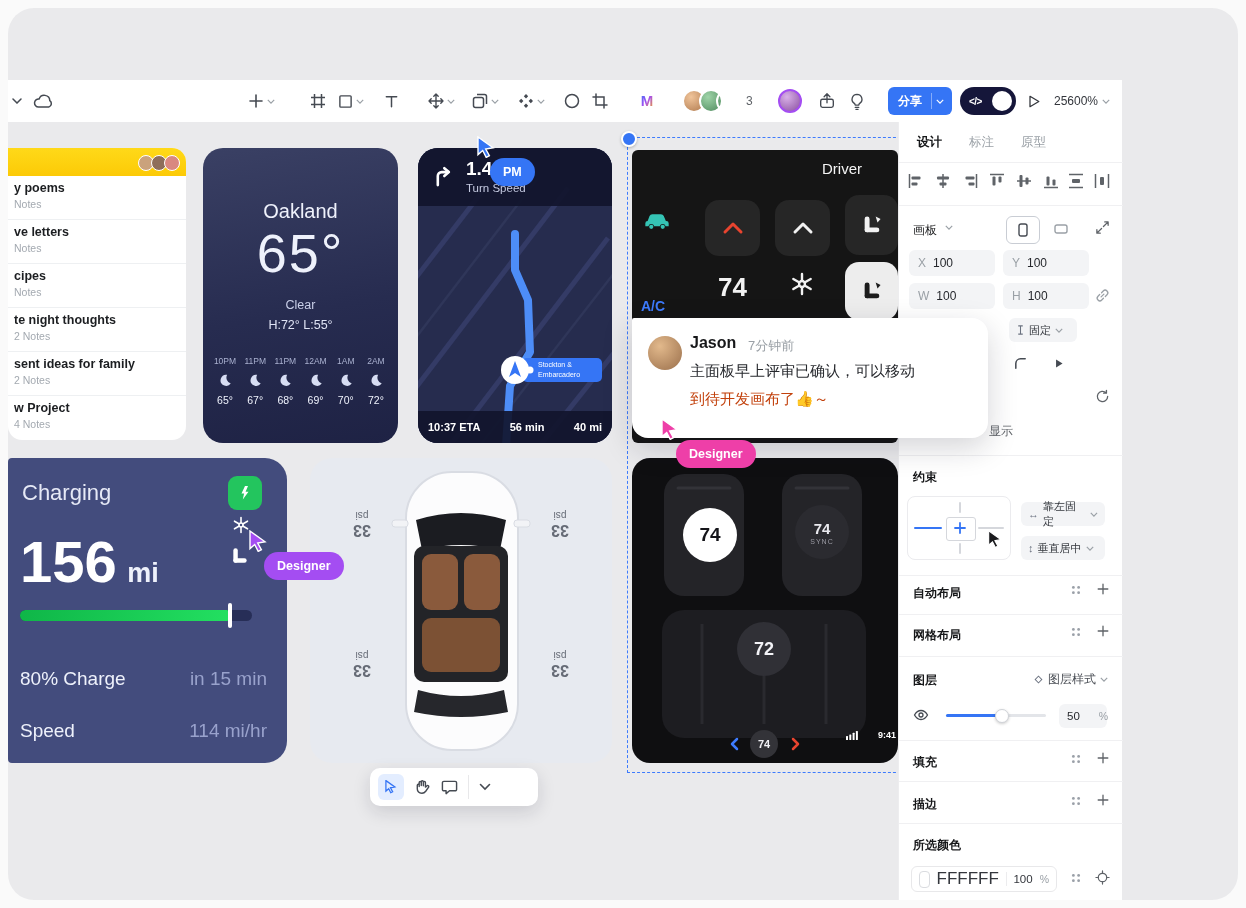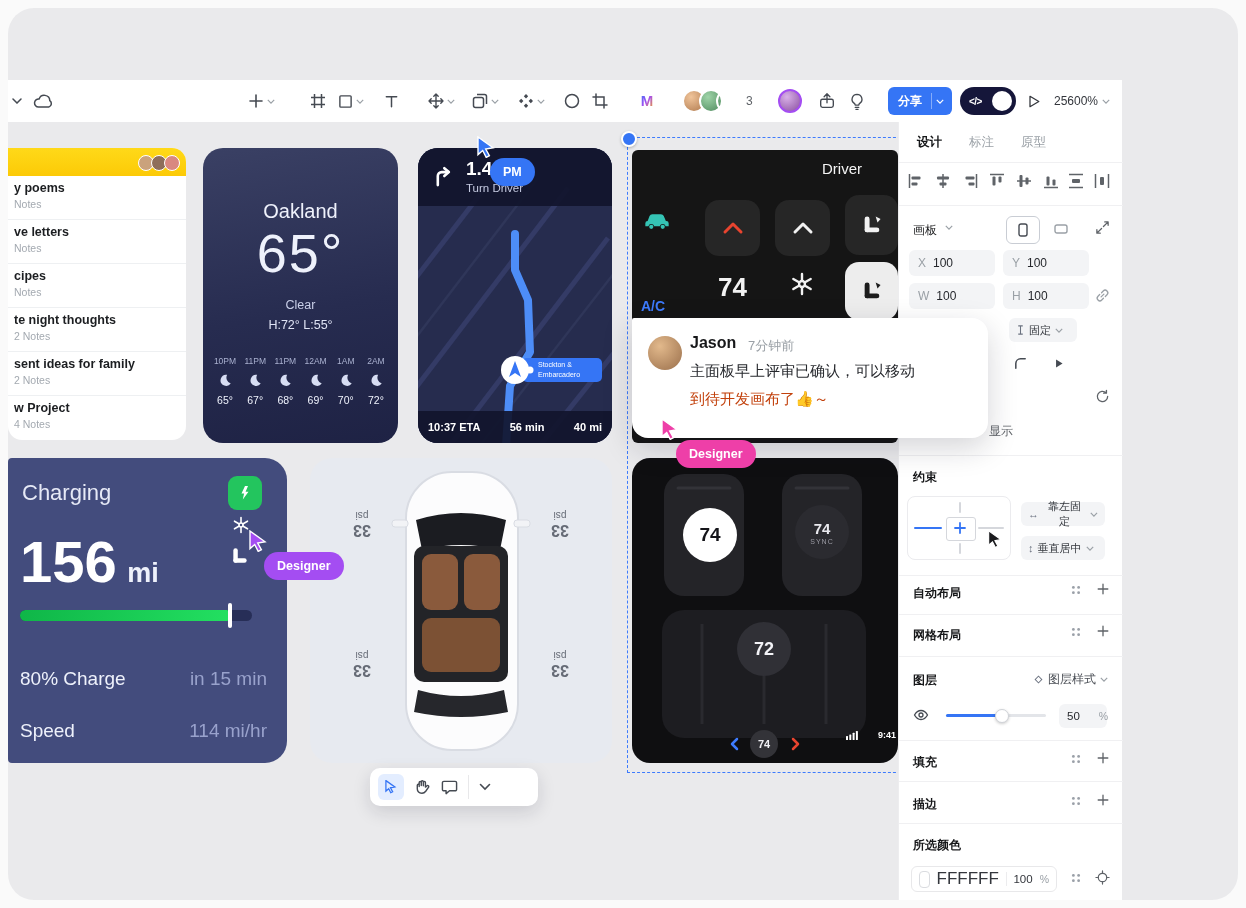--- a/index.html
+++ b/index.html
@@ -16,21 +16,21 @@
   .share-btn{position:absolute;left:880px;top:7px;width:64px;height:28px;background:#3575f5;border-radius:6px;display:flex;align-items:center;color:#fff;font-size:12px;}
   .share-btn .lbl{padding-left:10px;font-weight:600;}
   .share-btn .sep{width:1px;height:16px;background:rgba(255,255,255,.4);margin-left:9px;}
   .code-pill{position:absolute;left:952px;top:7px;width:56px;height:28px;background:#15163a;border-radius:15px;display:flex;align-items:center;}
   .code-pill .code{color:#fff;font-size:10px;font-weight:700;padding-left:9px;letter-spacing:-.5px;}
   .code-pill .knob{width:20px;height:20px;border-radius:50%;background:#fff;margin-left:auto;margin-right:4px;}
   .zoom{position:absolute;left:1046px;top:0;height:42px;display:flex;align-items:center;font-size:12px;color:#33363c;}
   .avatar{width:24px;height:24px;border-radius:50%;border:2px solid #fff;box-sizing:border-box;}
 
   
-  .panel{position:absolute;left:890px;top:114px;width:224px;height:778px;background:#fff;z-index:20;border-left:1px solid #ededef;box-sizing:border-box;text-align:center;}
+  .panel{position:absolute;left:890px;top:114px;width:224px;height:778px;background:#fff;z-index:20;border-left:1px solid #ededef;box-sizing:border-box;}
   .p-div{position:absolute;left:0;width:224px;height:1px;background:#f0f0f2;}
   .tab{position:absolute;top:12px;font-size:12.5px;color:#9aa0a6;cursor:default;}
   .tab.active{color:#17181a;font-weight:700;}
   .pill-input{position:absolute;height:26px;background:#f3f4f6;border-radius:6px;display:flex;align-items:center;gap:7px;padding:0 9px;box-sizing:border-box;font-size:12px;}
   .pill-input .lbl{color:#9aa0a6;}
   .pill-input .val{color:#26282d;}
   .sec{position:absolute;font-size:12px;color:#17181a;font-weight:600;}
   .icbtn{position:absolute;display:flex;align-items:center;justify-content:center;}
   .ddpill{position:absolute;height:24px;background:#f3f4f6;border-radius:6px;display:flex;align-items:center;gap:4px;padding:0 7px;box-sizing:border-box;font-size:11px;color:#33363c;}
   .ddpill .arrowglyph{color:#6b7280;font-size:11px;}
@@ -212,21 +212,21 @@
       <path d="M97 213 L103 229 L97 225 L91 229 Z" fill="#3575f5"></path>
     </svg>
     <div class="map-top">
       <span class="ic abs" style="left:12px;top:15px;">
           <svg width="26" height="26" viewBox="0 0 20 20" fill="none" stroke="#fff" stroke-width="2" stroke-linecap="round" stroke-linejoin="round">
             <path d="M6 17V10a3 3 0 0 1 3-3h5"></path>
             <path d="M11 4l3.5 3L11 10"></path>
           </svg>
         </span>
       <span class="abs" style="left:48px;top:10px;font-size:19px;font-weight:700;color:#fff;">1.4</span>
-      <span class="abs" style="left:48px;top:34px;font-size:11.5px;color:#c6cbe2;">Turn Driver</span>
+      <span class="abs" style="left:48px;top:34px;font-size:11.5px;color:#c6cbe2;">Turn Speed</span>
     </div>
     <div class="map-bot">
       <span>10:37 ETA</span>
       <span>56 min</span>
       <span>40 mi</span>
     </div>
   </div>
 
   <div class="card driver">
     <div class="abs" style="left:170px;top:10px;width:80px;text-align:center;font-size:15px;color:#f4f4f4;">Driver</div>

